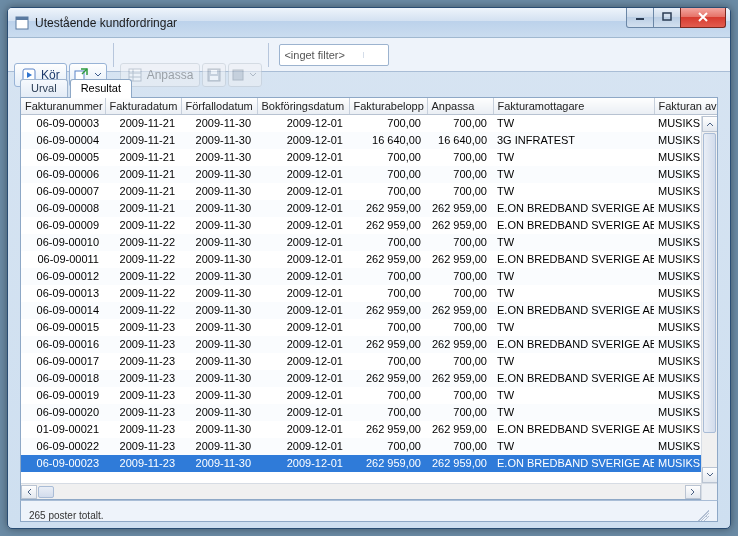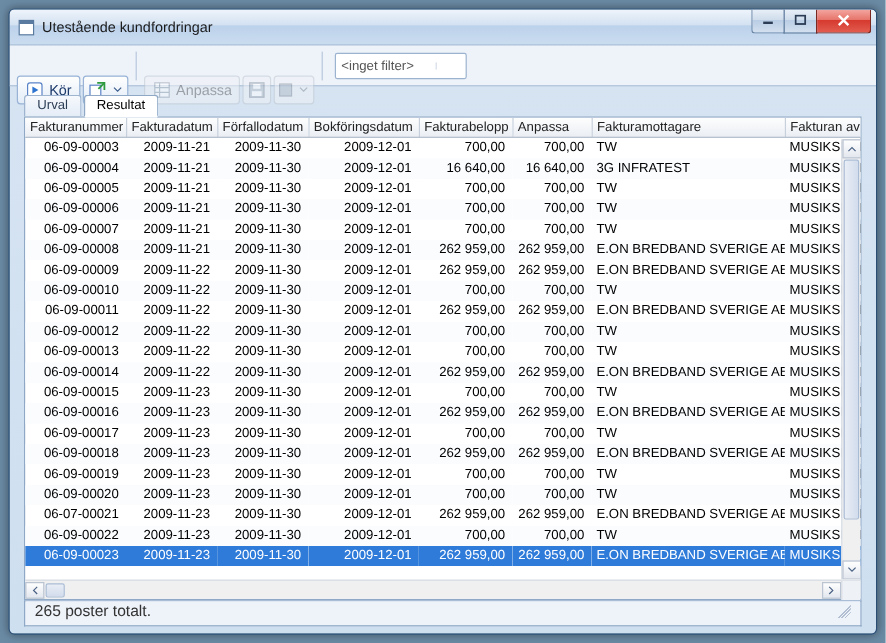--- a/index.html
+++ b/index.html
@@ -143,22 +143,22 @@
   .hscroll .thumb{
     height:12px; width:16px;
     background:linear-gradient(to bottom,#e9eef6,#d2dcec);
     border:1px solid #a9bcd6; border-radius:2px; margin-left:1px;
   }
   .hscroll .track { flex:1; }
   .hscroll .corner{ width:16px; height:16px; background:#eef1f5; border-left:1px solid #d6dce4; }
 
   .statusbar {
     height:22px; background:#eef3fa; border-top:1px solid #a9bdd6;
-    display:flex; align-items:flex-start; padding:0 8px;
-    color:#333; font-size:13px; margin:0 6px 6px 6px;
+    display:flex; align-items:flex-end; padding:0 8px;
+    color:#333; font-size:10px; margin:0 6px 6px 6px;
     border-left:1px solid #8ea8c6; border-right:1px solid #8ea8c6; border-bottom:1px solid #8ea8c6;
   }
   .statusbar .grip{
     margin-left:auto; width:14px; height:14px;
     background:
       linear-gradient(135deg, transparent 60%, #b2bfd2 60%, #b2bfd2 65%, transparent 65%),
       linear-gradient(135deg, transparent 70%, #b2bfd2 70%, #b2bfd2 75%, transparent 75%),
       linear-gradient(135deg, transparent 80%, #b2bfd2 80%, #b2bfd2 85%, transparent 85%);
   }
 
@@ -470,21 +470,21 @@
                 <td class="num">06-09-00020</td>
                 <td class="num">2009-11-23</td>
                 <td class="num">2009-11-30</td>
                 <td class="num">2009-12-01</td>
                 <td class="num">700,00</td>
                 <td class="num">700,00</td>
                 <td>TW</td>
                 <td>MUSIKSKOLE</td>
               </tr>
               <tr>
-                <td class="num">06-07-00021</td>
+                <td class="num">01-09-00021</td>
                 <td class="num">2009-11-23</td>
                 <td class="num">2009-11-30</td>
                 <td class="num">2009-12-01</td>
                 <td class="num">262 959,00</td>
                 <td class="num">262 959,00</td>
                 <td>E.ON BREDBAND SVERIGE AB</td>
                 <td>MUSIKSKOLE</td>
               </tr>
               <tr>
                 <td class="num">06-09-00022</td>

